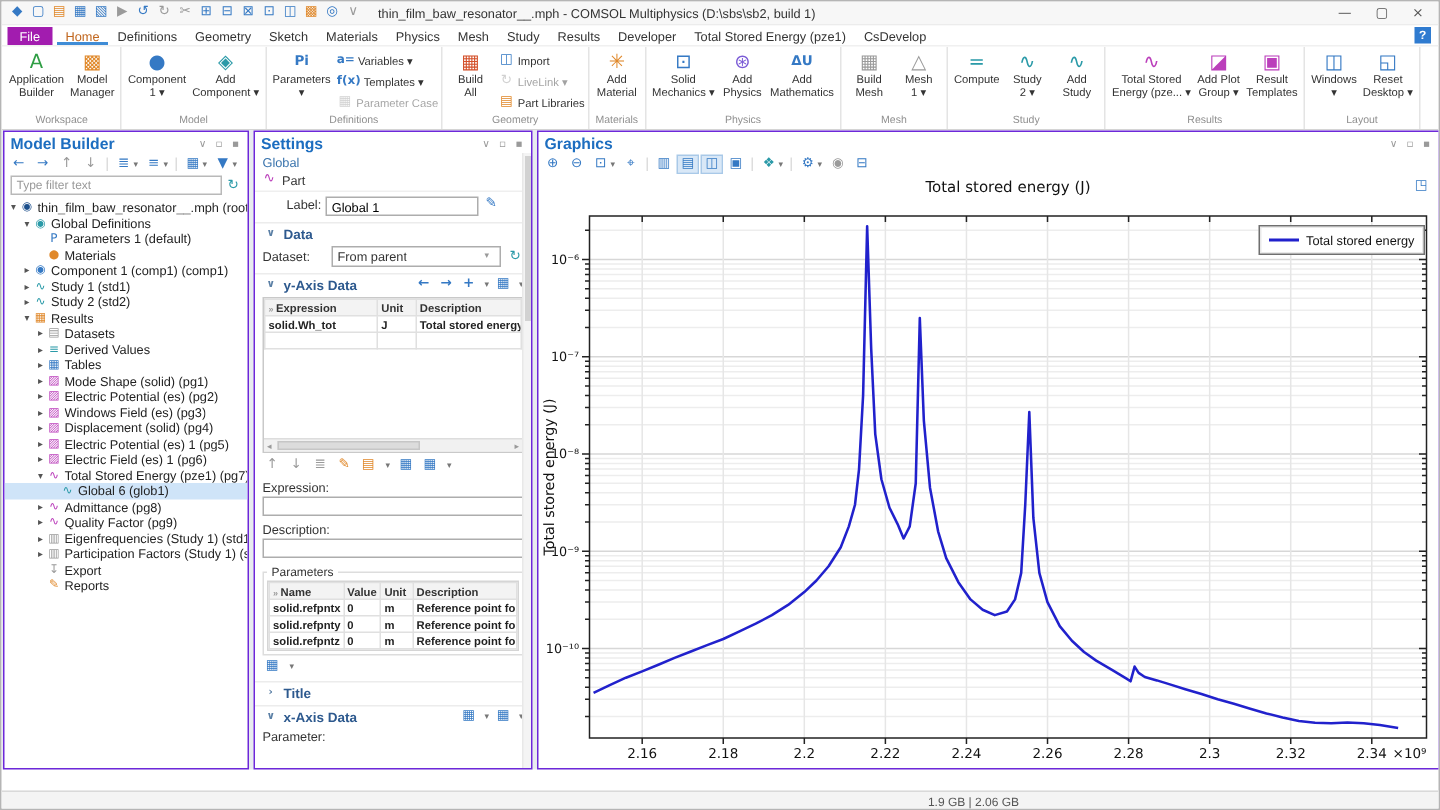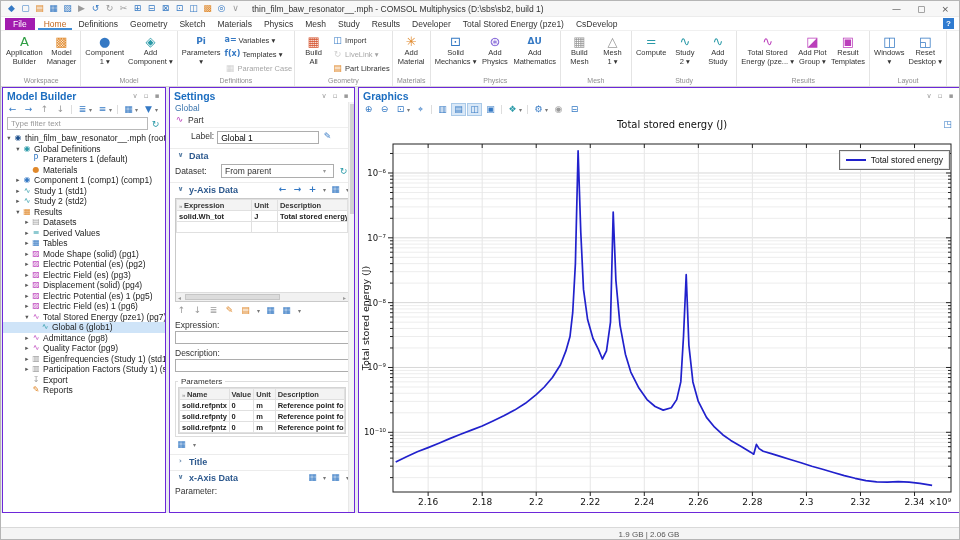--- a/index.html
+++ b/index.html
@@ -389,21 +389,21 @@
             <span class="tlabel">Mode Shape (solid) (pg1)</span>
           </div>
           <div class="trow" style="padding-left: 20px;">
             <span class="arr">▸</span>
             <span class="gi c-magenta">▨</span>
             <span class="tlabel">Electric Potential (es) (pg2)</span>
           </div>
           <div class="trow" style="padding-left: 20px;">
             <span class="arr">▸</span>
             <span class="gi c-magenta">▨</span>
-            <span class="tlabel">Electric Field (es) (pg3)</span>
+            <span class="tlabel">Windows Field (es) (pg3)</span>
           </div>
           <div class="trow" style="padding-left: 20px;">
             <span class="arr">▸</span>
             <span class="gi c-magenta">▨</span>
             <span class="tlabel">Displacement (solid) (pg4)</span>
           </div>
           <div class="trow" style="padding-left: 20px;">
             <span class="arr">▸</span>
             <span class="gi c-magenta">▨</span>
             <span class="tlabel">Electric Potential (es) 1 (pg5)</span>

